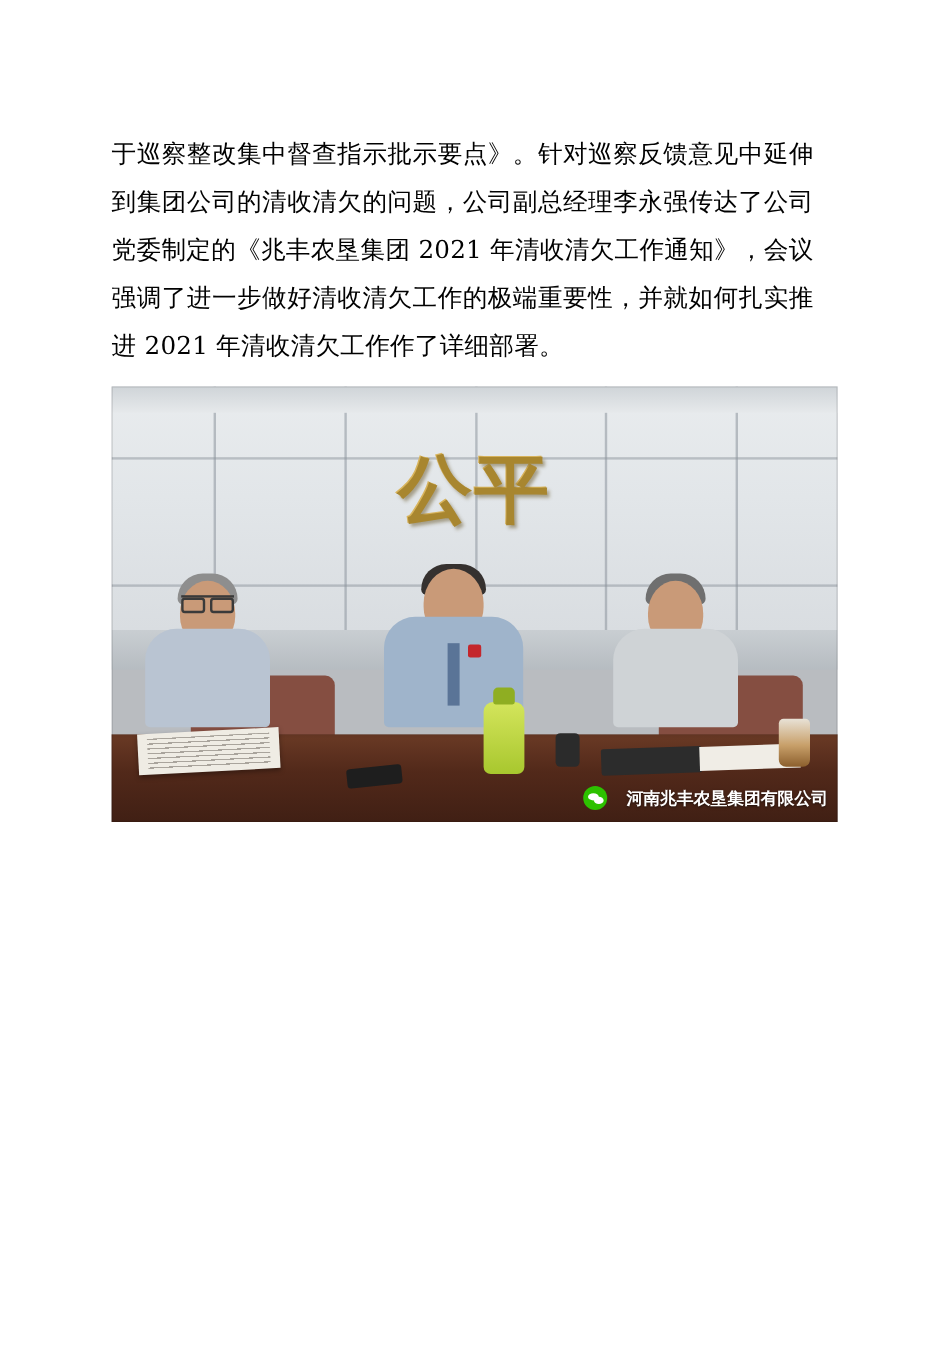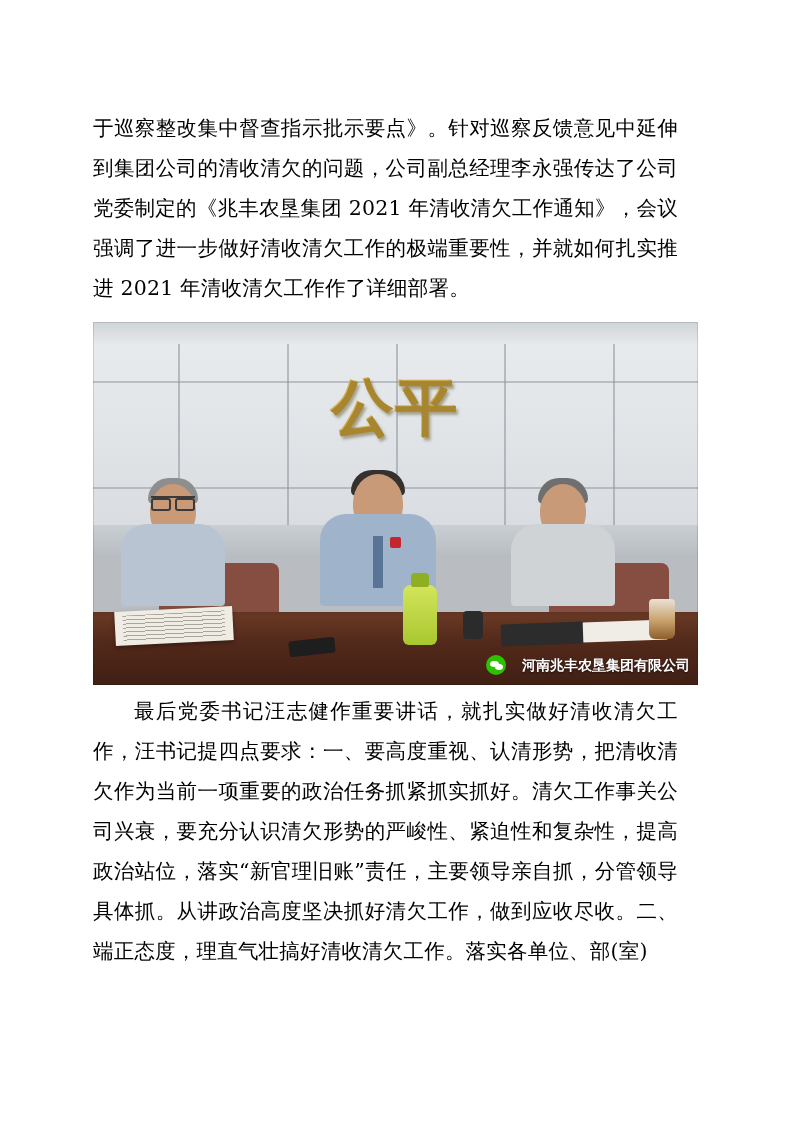--- a/index.html
+++ b/index.html
@@ -376,16 +376,15 @@
         <div class="obj cup"></div>
 
         <div class="watermark">
           <span class="wechat-icon"></span>
           <span>河南兆丰农垦集团有限公司</span>
         </div>
       </div>
       <div class="photo-border"></div>
     </div>
 
-    <p class="para indent">最后党委书记汪志健作重要讲话，就扎实做好清收清欠工作，汪书记提四点要求：一、要高度重视、认清形势，把清收清欠作为当前一项重要的政治任务抓紧抓实抓好。清欠工作事关公司兴衰，要充分认识清欠形势的严峻性、紧迫性和复杂性，提高政治站位，落实“新官理旧账”责任，主要领导亲自抓，分管领导具体抓。从讲政治高度坚决抓好清欠工作，做到应收尽收。二、端正态度，理直气壮搞好清收清欠工作。落实各单位、部(室)</p>
 
   </div>
 </div>
 
 </body></html>

